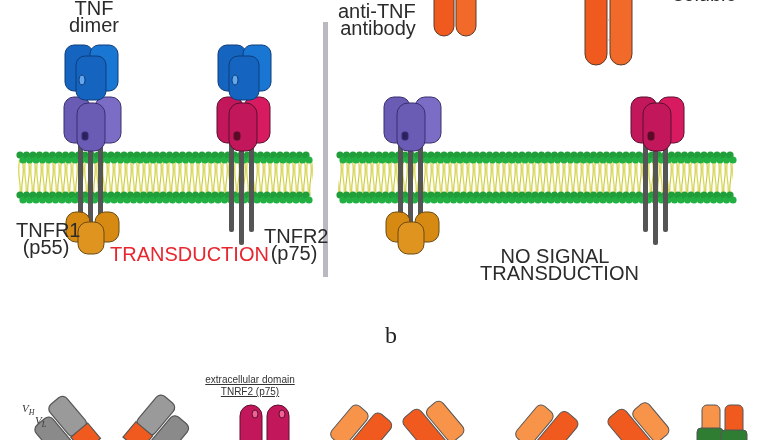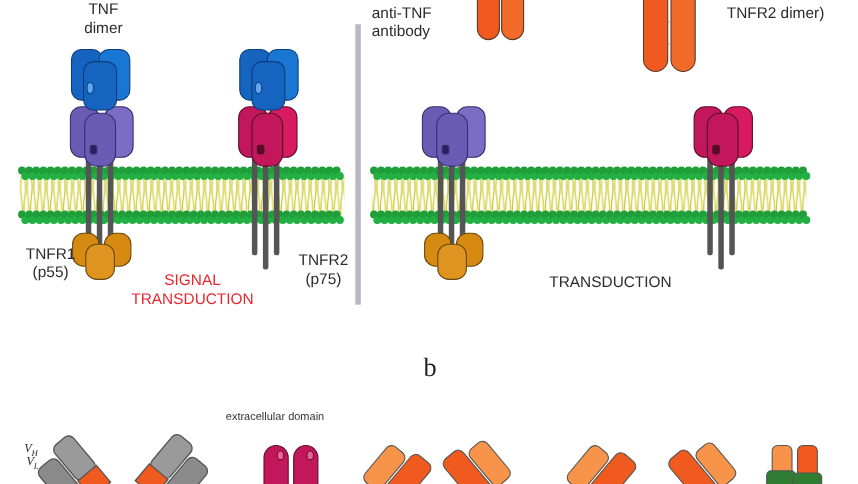--- a/index.html
+++ b/index.html
@@ -1,19 +1,19 @@
 <!DOCTYPE html>
 <html><head>
 <meta charset="utf-8">
 <style>
   html, body { margin:0; padding:0; background:#ffffff; }
   body { width:780px; height:440px; position:relative; overflow:hidden;
          font-family:"Liberation Sans", sans-serif; }
-  .lbl { position:absolute; color:#2b2b2b; font-size:14px; line-height:17px; text-align:center; white-space:nowrap; }
-  .lbl-left { text-align:left; }
+  .lbl { position:absolute; color:#2b2b2b; font-size:20px; line-height:17px; text-align:center; white-space:nowrap; }
+  .lbl-left { text-align:right; }
   .red { color:#e8262f; }
   .small { font-size:10px; line-height:12px; color:#333; }
   .panel-letter { position:absolute; font-family:"Liberation Serif", serif; font-size:24px; color:#222; }
   .ital { position:absolute; font-family:"Liberation Serif", serif; font-style:italic; font-size:11px; color:#333; }
   .divider { position:absolute; left:323px; top:22px; width:5px; height:255px; background:#b9b9c2; }
   svg { position:absolute; left:0; top:0; }
 </style>
 </head>
 <body>
 
@@ -615,38 +615,38 @@
 </div>
 <div class="lbl" style="left:16px; top:222px; width:60px;">
   <div>TNFR1</div>
   <div>(p55)</div>
 </div>
 <div class="lbl" style="left:264px; top:228px; width:60px;">
   <div>TNFR2</div>
   <div>(p75)</div>
 </div>
 <div class="lbl red" style="left:110px; top:246px; width:130px;">
-  <div>SIGNAL</div>
   <div>TRANSDUCTION</div>
 </div>
 
 <div class="lbl lbl-left" style="left:338px; top:3px;">
   <div>anti-TNF</div>
   <div>antibody</div>
 </div>
 <div class="lbl" style="left:640px; top:-14px; width:130px;">
   <div>soluble</div>
-  <div>TNFR2 dimer)</div>
 </div>
 <div class="lbl" style="left:480px; top:248px; width:150px;">
+  <div>NO SIGNAL</div>
   <div>TRANSDUCTION</div>
 </div>
 
 <div class="panel-letter" style="left:385px; top:322px;">b</div>
-<div class="lbl small" style="left:190px; top:374px; width:120px;">
+<div class="lbl small" style="left:190px; top:374px; width:120px;text-decoration:underline;">
   <div>extracellular domain</div>
+  <div>TNRF2 (p75)</div>
 </div>
 <div class="ital" style="left:22px; top:402px;">
   <span>V</span><sub style="font-size:8px">H</sub>
 </div>
-<div class="ital" style="left:24px; top:414px;">
+<div class="ital" style="left:35px; top:414px;">
   <span>V</span><sub style="font-size:8px">L</sub>
 </div>
 
 </body></html>

